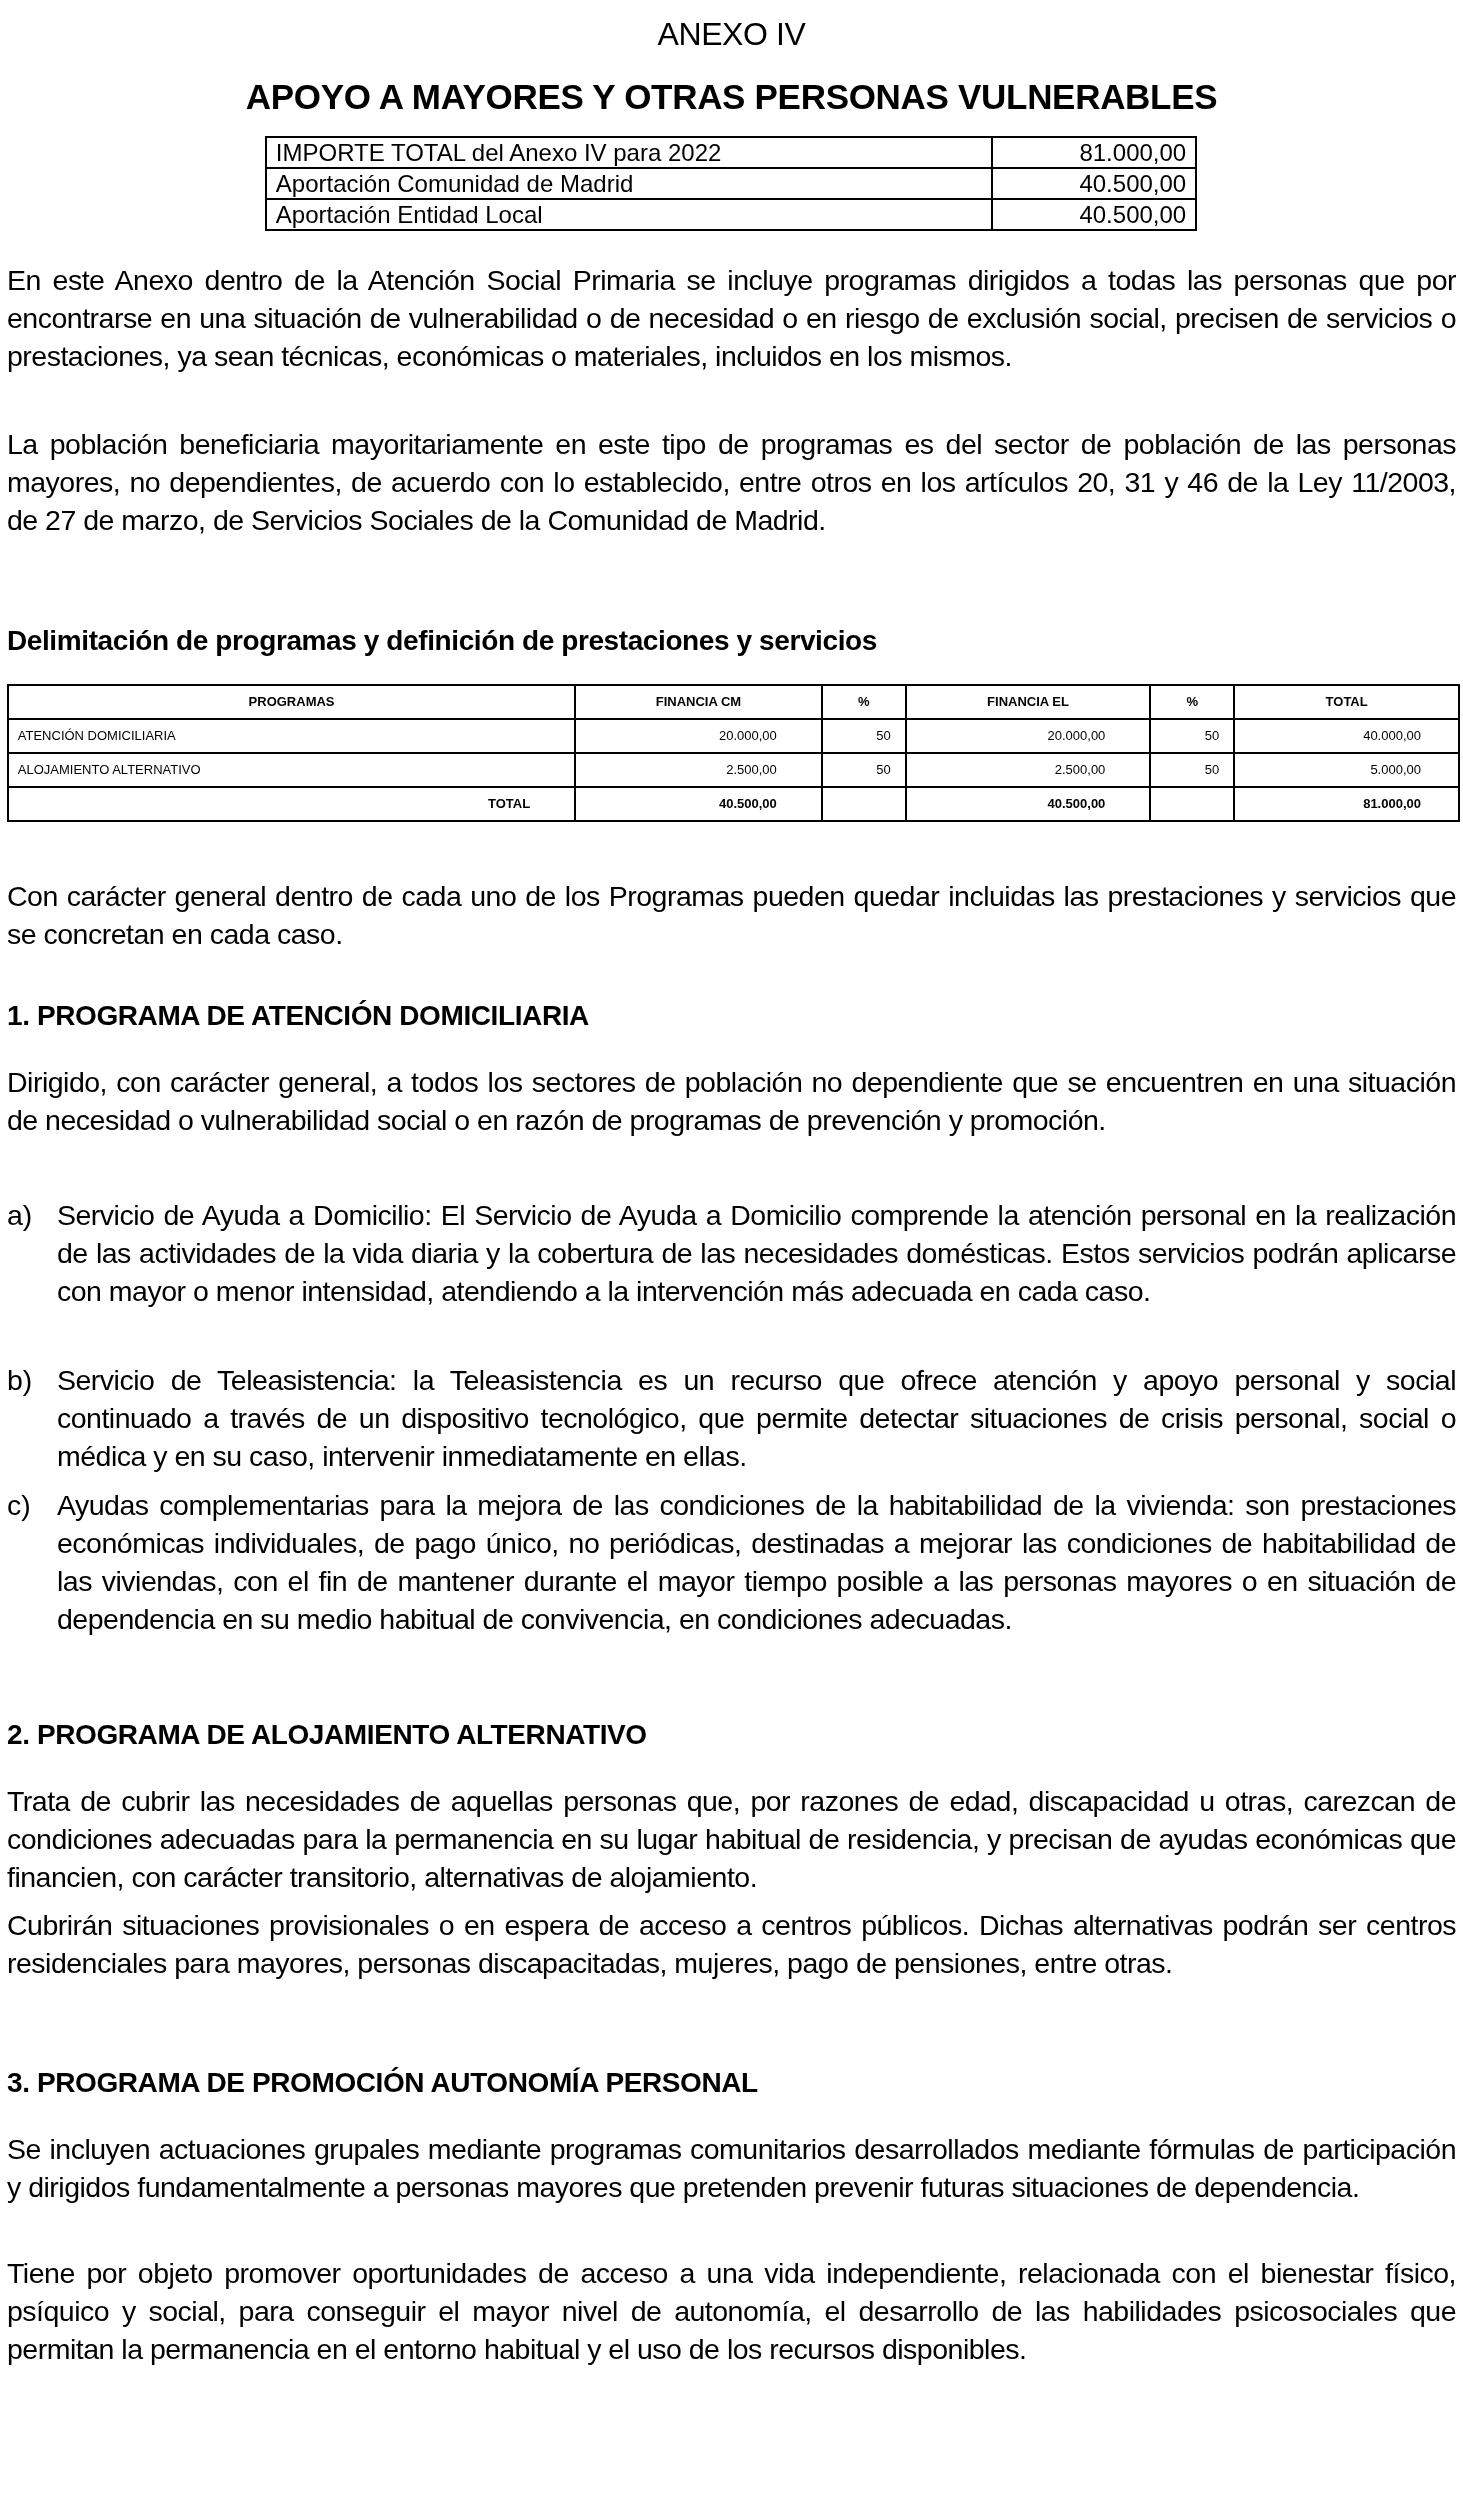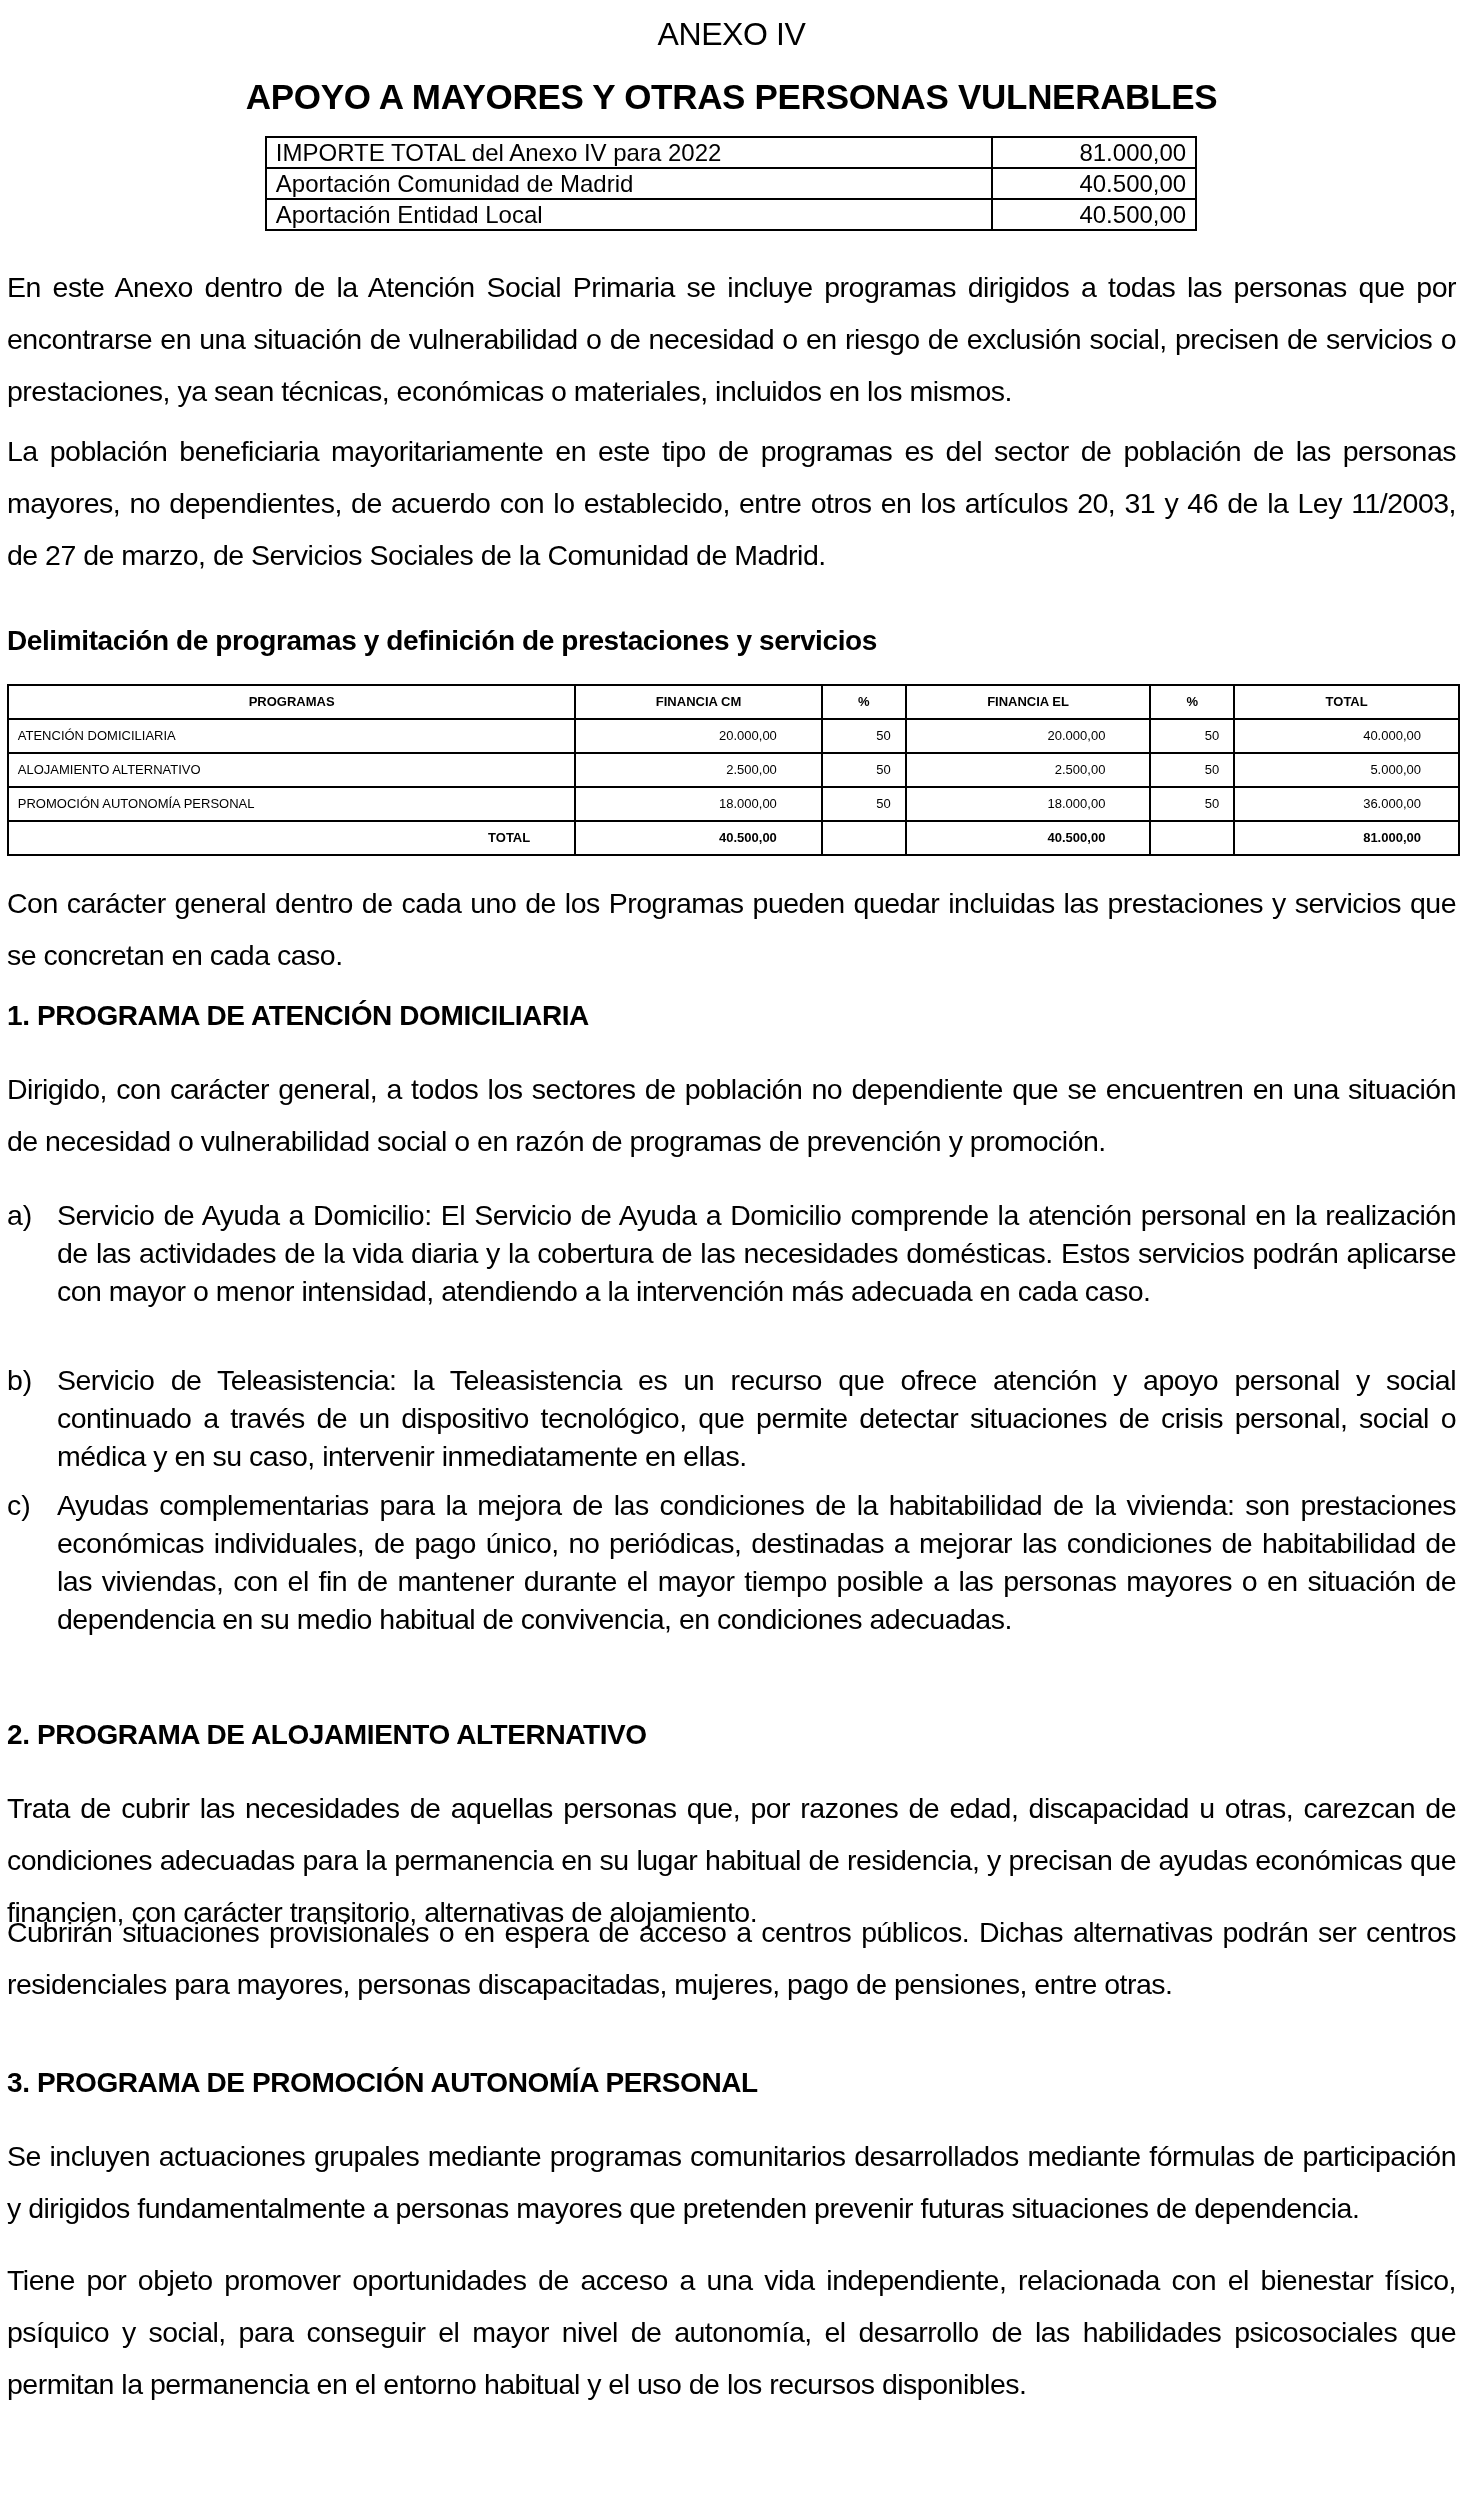--- a/index.html
+++ b/index.html
@@ -21,21 +21,21 @@
     position: absolute; left: 258px; top: 136px; width: 932px;
     font-size: 24px;
   }
   .summary-table td {
     border: 2.6px solid #000; height: 29px; padding: 0 8.8px; line-height: 29px;
     white-space: nowrap;
   }
   .summary-table td.amt { text-align: right; width: 184px; }
   .para {
     position: absolute; left: 0; width: 1449px; font-size: 28.5px;
-    line-height: 52px; text-align: justify; margin: 0; letter-spacing: -0.5px;
+    line-height: 38px; text-align: justify; margin: 0; letter-spacing: -0.5px;
     word-spacing: 0px;
   }
   .section-h {
     position: absolute; left: 0; font-size: 28px; font-weight: bold; margin: 0;
     letter-spacing: -0.4px; white-space: nowrap;
   }
   .prog-table {
     position: absolute; left: 0; top: 684px; width: 1453px; font-size: 13px;
   }
   .prog-table th, .prog-table td {
@@ -114,28 +114,20 @@
       <td class="num total">40.000,00</td>
     </tr>
     <tr>
       <td>ALOJAMIENTO ALTERNATIVO</td>
       <td class="num">2.500,00</td>
       <td class="pct">50</td>
       <td class="num">2.500,00</td>
       <td class="pct">50</td>
       <td class="num total">5.000,00</td>
     </tr>
-    <tr>
-      <td>PROMOCIÓN AUTONOMÍA PERSONAL</td>
-      <td class="num">18.000,00</td>
-      <td class="pct">50</td>
-      <td class="num">18.000,00</td>
-      <td class="pct">50</td>
-      <td class="num total">36.000,00</td>
-    </tr>
     <tr class="total-row">
       <td class="total-label">TOTAL</td>
       <td class="num">40.500,00</td>
       <td class="pct"></td>
       <td class="num">40.500,00</td>
       <td class="pct"></td>
       <td class="num total">81.000,00</td>
     </tr>
   </tbody>
     </table>

